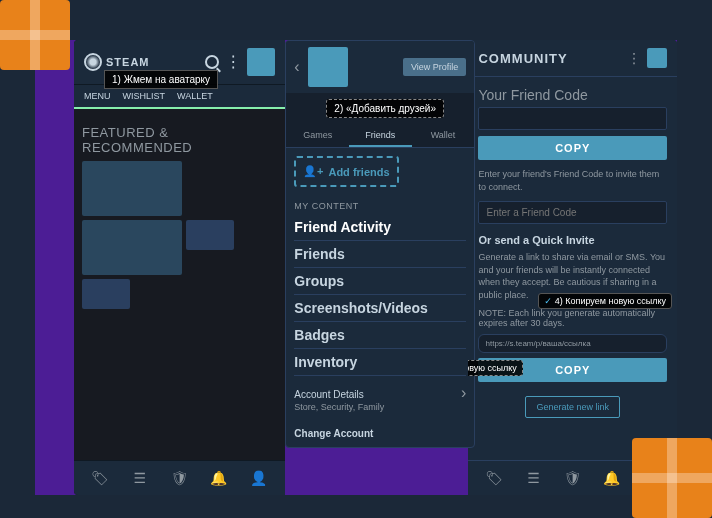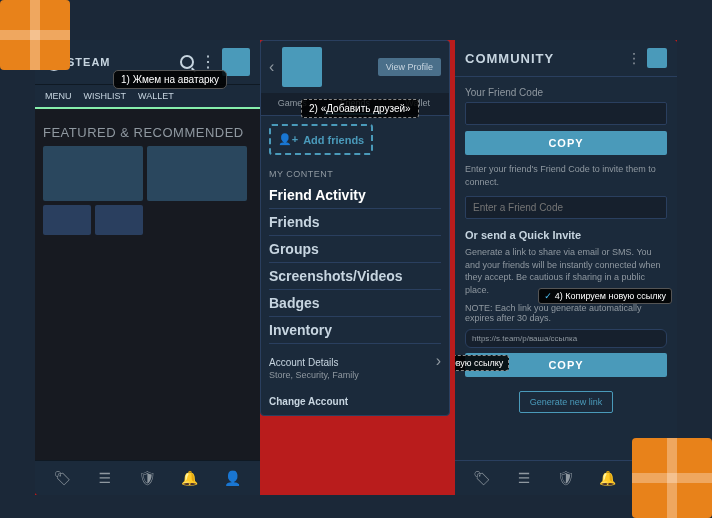--- a/index.html
+++ b/index.html
@@ -59,21 +59,22 @@
       width: 100%; height: 10px;
       background: rgba(255,255,255,0.3);
     }
 
     
     .main-container {
       position: absolute;
       top: 40px; left: 35px;
       width: 642px; height: 455px;
       display: flex;
-      background: #b91c1c;
+      background: #4c1d95;
+      padding-left: 39px;
     }
 
     
     .left-panel {
       width: 225px;
       background: #171a21;
       border-radius: 4px 0 0 4px;
       overflow: hidden;
       position: relative;
     }
@@ -150,24 +151,23 @@
 
     
     .annotation-1 {
       position: absolute;
       top: 30px; left: 30px;
       background: rgba(0,0,0,0.85);
       border: 1px solid #555;
       color: #fff;
       font-size: 10px;
       padding: 3px 7px;
-      border-radius: 5px;
+      border-radius: 0;
       z-index: 20;
       white-space: nowrap;
-      margin-left: 48px;
     }
 
     .left-content {
       padding: 8px;
     }
 
     .featured-label {
       color: #8f98a0;
       font-size: 13px;
       text-transform: uppercase;
@@ -275,20 +275,21 @@
       border-bottom: 1px solid #2a3f5f;
       background: #16202d;
     }
     .popup-tab {
       flex: 1;
       text-align: center;
       padding: 5px 2px;
       font-size: 9px;
       color: #8f98a0;
       cursor: pointer;
+      margin-top: 32px;
     }
     .popup-tab.active {
       color: #c7d5e0;
       border-bottom: 2px solid #4a9aba;
     }
 
     .add-friends-btn {
       display: flex;
       align-items: center;
       justify-content: center;
@@ -403,21 +404,21 @@
       background: #4a9aba;
       border-radius: 2px;
     }
 
     .right-content {
       padding: 10px;
     }
 
     .field-label {
       color: #8f98a0;
-      font-size: 10px;
+      font-size: 14px;
       margin-bottom: 4px;
     }
 
     .input-field {
       width: 100%;
       background: #16202d;
       border: 1px solid #2a3f5f;
       border-radius: 2px;
       padding: 5px 7px;
       color: #c7d5e0;

